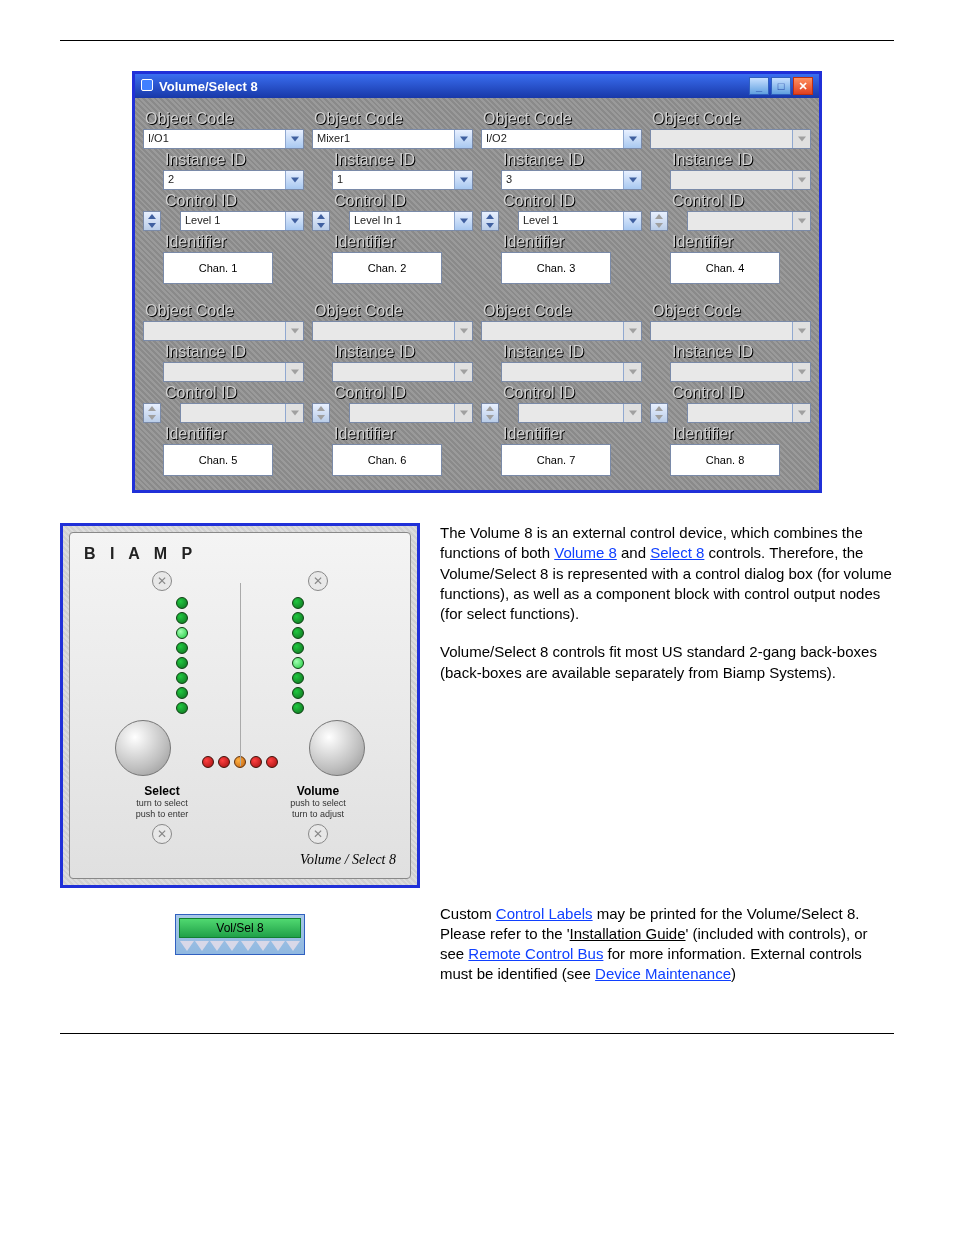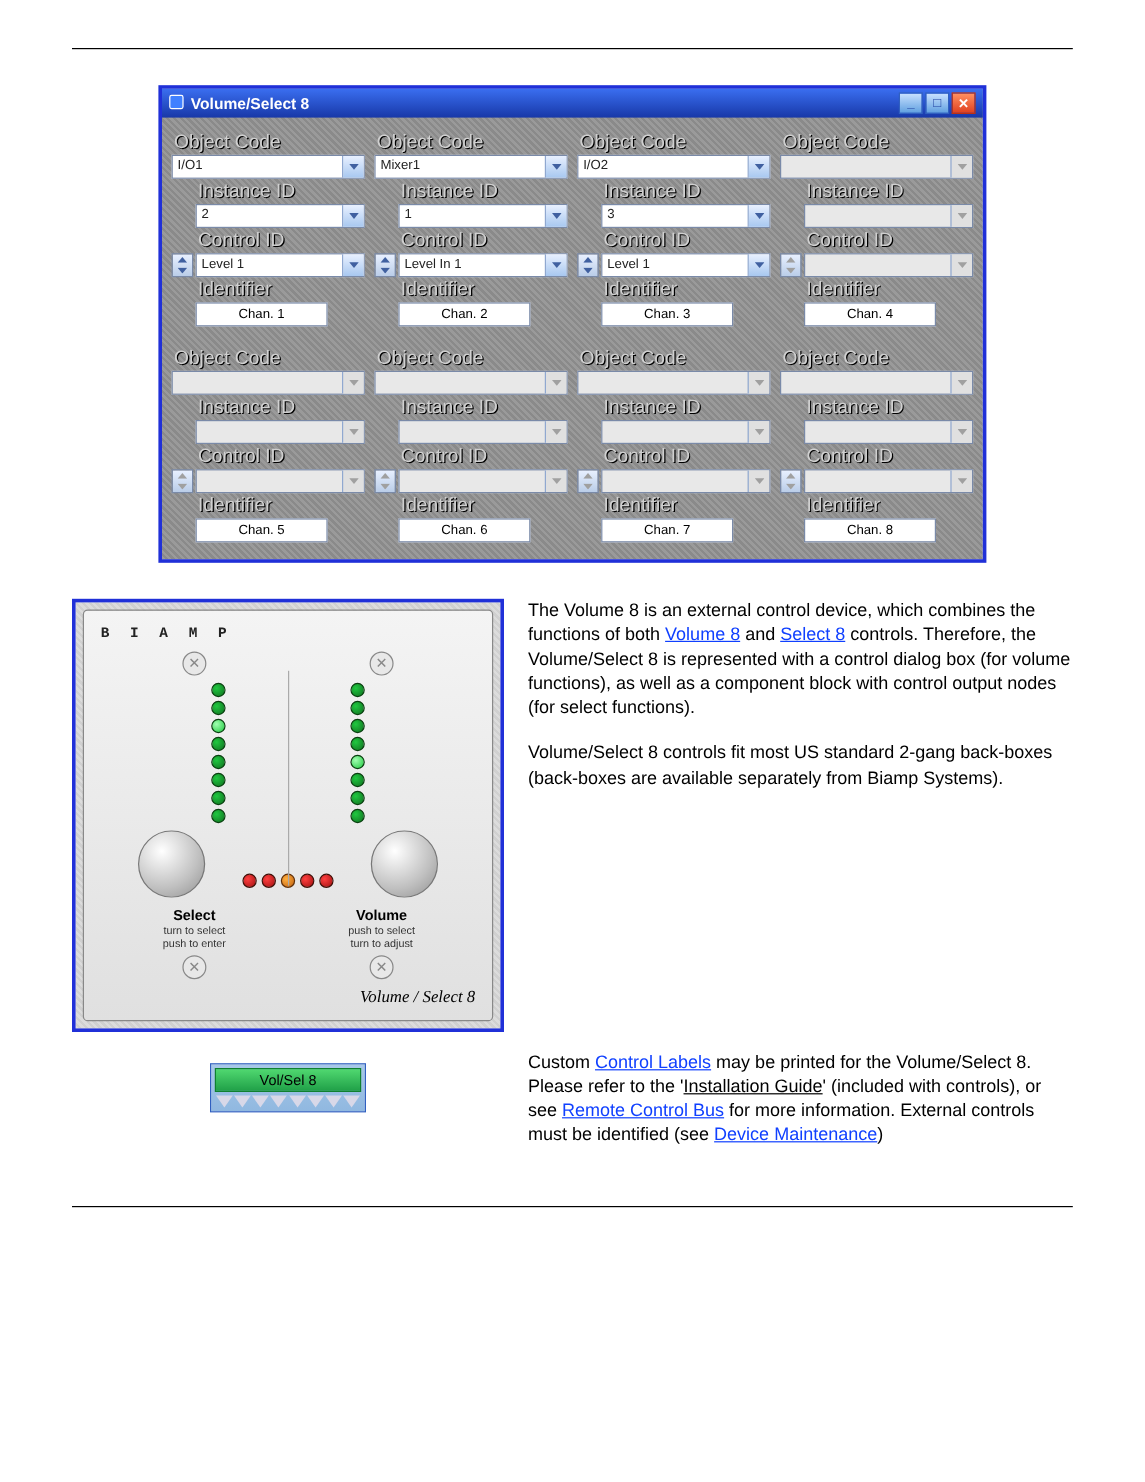--- a/index.html
+++ b/index.html
@@ -12,40 +12,40 @@
   .titlebar { background: linear-gradient(to bottom,#3a6ef0,#1838a8); color: #fff; font-weight: bold; font-size: 13px; padding: 3px 6px; display: flex; align-items: center; justify-content: space-between; }
   .titlebar-left { display: flex; gap: 6px; }
   .title-icon { width: 12px; height: 12px; border: 1px solid #fff; border-radius: 2px; background: #4080ff; }
   .win-btns { display: flex; gap: 2px; }
   .win-btn { width: 20px; height: 18px; display: flex; align-items: center; justify-content: center; font-size: 11px; font-weight: bold; border: 1px solid #3060c0; background: linear-gradient(to bottom,#c8e0ff,#60a0e0); color: #2040a0; }
   .win-btn.close { background: linear-gradient(to bottom,#ff9060,#e04020); color: #fff; border-color:#c03010;}
   .dialog-body { padding: 8px 6px 12px; }
   .row-group { display: flex; gap: 4px; }
   .col { width: 25%; padding: 2px; }
   .label { color: #d0d0d0; font-size: 16px; text-shadow: 1px 1px 0 #000; margin: 2px 0 1px 2px; }
-  .field-row { display:flex; gap:2px; align-items:center; }
+  .field-row { display:flex; gap:19px; align-items:center; }
   .dropdown { flex:1; display:flex; background:#fff; border:1px solid #7a8aa8; height:20px; }
   .dropdown .val { flex:1; padding:2px 4px; color:#222; font-size:11px; white-space:nowrap; overflow:hidden;}
   .dropdown .arrow { width:18px; background:linear-gradient(to bottom,#e8f0ff,#a8c8f0); border-left:1px solid #90a8d0; display:flex; align-items:center; justify-content:center;}
   .dropdown .arrow svg{width:8px;height:8px;fill:#4060a0;}
   .dropdown.disabled { background:#e8e8e8; }
   .dropdown.disabled .arrow { background:#e0e0e0;}
   .dropdown.disabled .arrow svg {fill:#a0a0a0;}
   .spinner { width:18px; height:20px; background:linear-gradient(to bottom,#e8f0ff,#bacde8); border:1px solid #7a8aa8; display:flex; flex-direction:column; align-items:center; justify-content:space-around; font-size:7px; line-height:1;}
   .spinner svg{width:8px;height:5px;fill:#4060a0;}
   .spinner.disabled svg{fill:#a0a0a0;}
-  .ident-field { width:110px; text-align:center; background:#fff; border:1px solid #7a8aa8; height:20px; padding:2px; font-size:11px; margin-left: 20px; }
+  .ident-field { width:110px; text-align:center; background:#fff; border:1px solid #7a8aa8; height:32px; padding:2px; font-size:11px; margin-left: 20px; }
   .indent { padding-left: 20px; }
   .sub-row { margin-top:2px; }
 
   
   .content-row { display:flex; gap:20px; margin-bottom:16px; align-items:flex-start;}
   .panel-box { width: 360px; border: 3px solid #2030d8; padding: 6px; background: repeating-linear-gradient(45deg,#dcdcdc,#dcdcdc 2px,#d0d0d0 2px,#d0d0d0 4px);}
   .panel-inner { background: linear-gradient(to bottom,#f4f4f4,#e0e0e0); border: 1px solid #888; border-radius: 4px; padding: 12px 14px 10px; position:relative;}
-  .brand { font-family: Liberation Mono, monospace; font-weight: bold; font-size: 12px; letter-spacing: 5px; color:#222; margin-bottom: 8px; }
+  .brand { font-family: Liberation Sans, sans-serif; font-weight: bold; font-size: 16px; letter-spacing: 5px; color:#222; margin-bottom: 8px; }
   .screws-row { display:flex; justify-content:space-around; margin: 4px 0;}
   .screw { width:20px; height:20px; border:1px solid #888; border-radius:50%; background:#e8e8e8; display:flex;align-items:center;justify-content:center; font-size:12px; color:#888;}
   .leds-row { display:flex; justify-content:space-around; margin: 6px 40px;}
   .leds-col { display:flex; flex-direction:column; gap:3px; align-items:center;}
   .led { width:12px; height:12px; border-radius:50%; background: radial-gradient(circle at 35% 35%, #20c840,#107020); border:1px solid #0a4010;}
   .led.lit { background: radial-gradient(circle at 35% 35%, #a0ffb0,#20c840);}
   .hled-row { display:flex; justify-content:center; gap:4px; margin:6px 0;}
   .hled { width:12px;height:12px;border-radius:50%; background: radial-gradient(circle at 35% 35%, #ffb040,#c06010); border:1px solid #603008;}
   .hled.red { background: radial-gradient(circle at 35% 35%, #ff4040,#a01010); border-color:#401008;}
   .knobs-row { display:flex; justify-content:space-around; margin:4px 0;}

